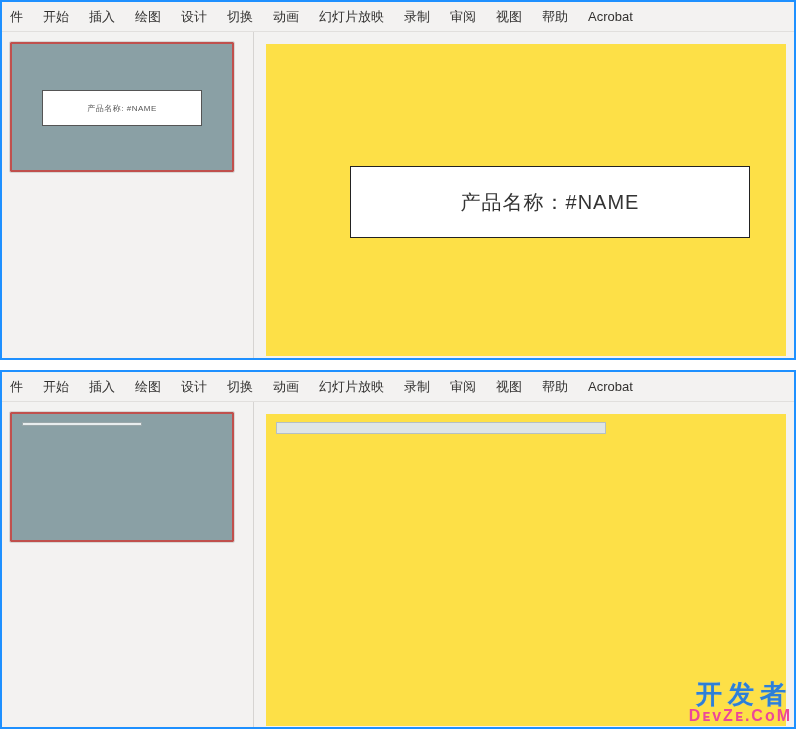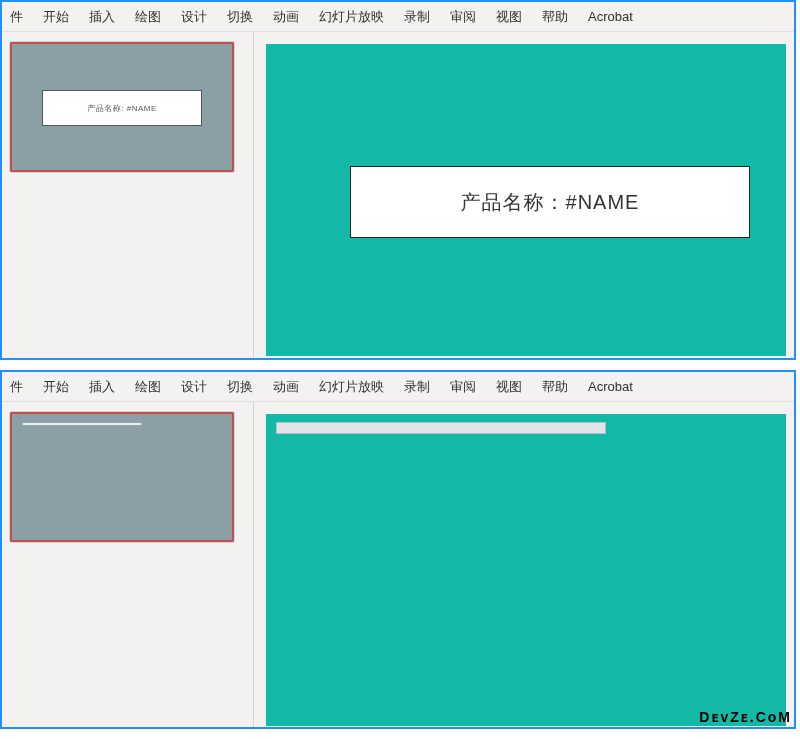--- a/index.html
+++ b/index.html
@@ -92,21 +92,21 @@
   }
   .editor {
     flex: 1 1 auto;
     background: #f3f2f1;
     padding: 12px 0 0 12px;
     overflow: hidden;
   }
   .slide {
     width: 520px;
     height: 312px;
-    background: #14b8a6;
+    background: #fde047;
     position: relative;
   }
   .slide-title-bar {
     position: absolute;
     left: 10px;
     top: 8px;
     width: 330px;
     height: 12px;
     border: 1px solid #b5c0c3;
     background: #dfe5e6;
@@ -138,22 +138,22 @@
     line-height: 1.05;
   }
   .watermark .line1 {
     font-size: 26px;
     color: #2d7fd6;
     font-weight: 600;
     letter-spacing: 6px;
     text-shadow: 0 0 1px #8cb9e8;
   }
   .watermark .line2 {
-    font-size: 14px;
-    color: #000000;
+    font-size: 16px;
+    color: #ec4899;
     font-weight: 600;
     letter-spacing: 2px;
   }
   .wrap{ position:relative; }
 </style>
 </head>
 <body>
 
 <div class="wrap">
 
@@ -211,16 +211,17 @@
       </div>
       <div class="editor">
         <div class="slide">
           <div class="slide-title-bar"></div>
         </div>
       </div>
     </div>
   </div>
 
   <div class="watermark">
+    <div class="line1">开发者</div>
     <div class="line2">DᴇᴠZᴇ.CᴏM</div>
   </div>
 
 </div>
 
 </body></html>

